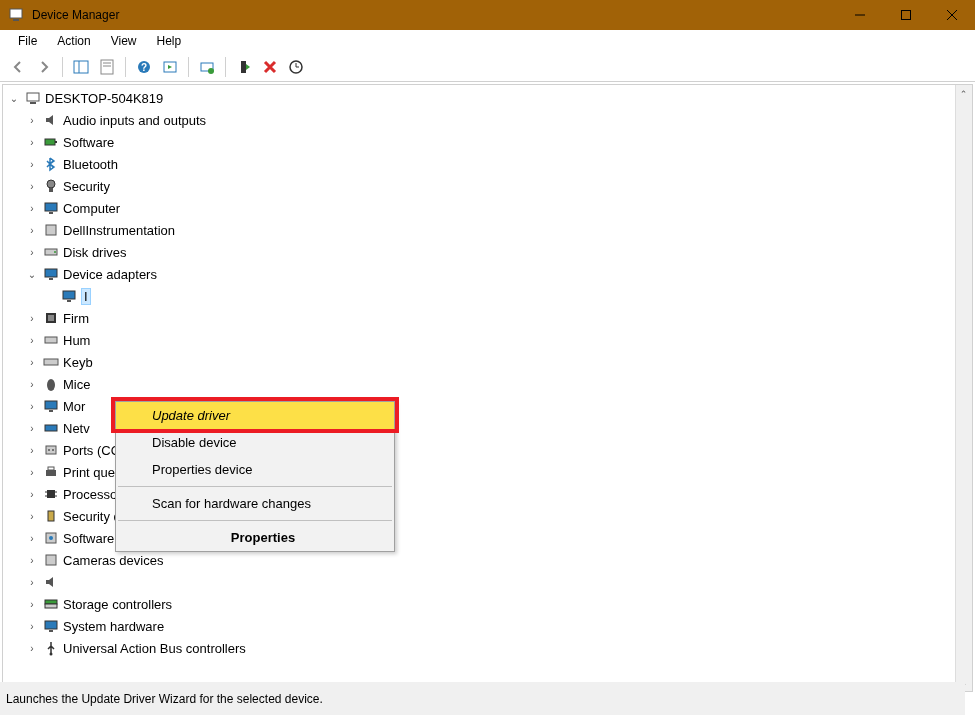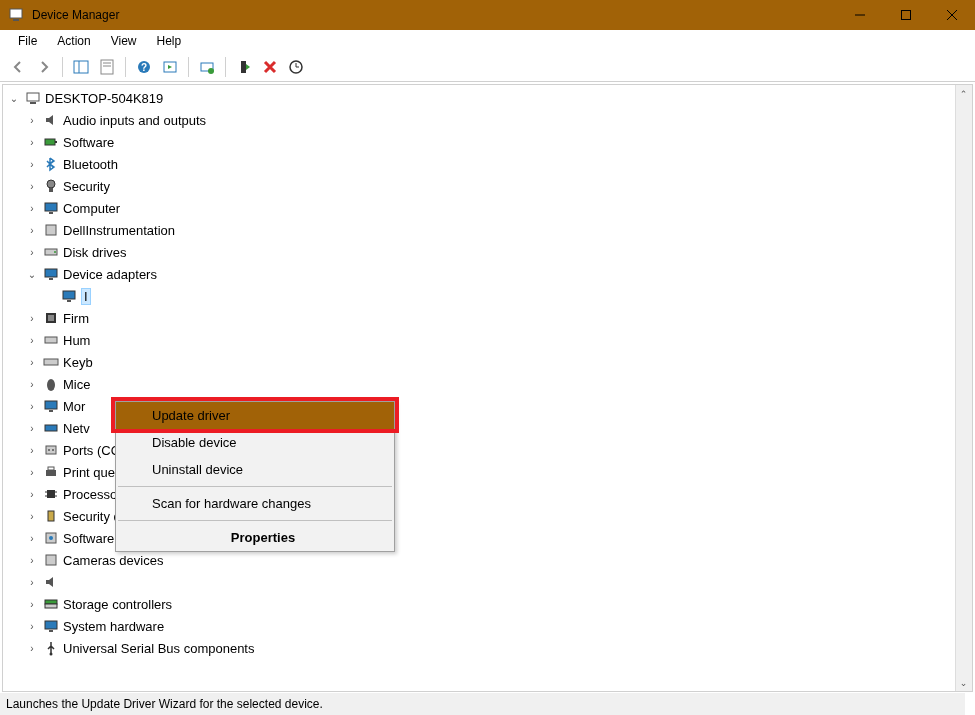--- a/index.html
+++ b/index.html
@@ -34,27 +34,27 @@
 .node.selected .label { background: #cce8ff; border: 1px solid #99d1ff; padding: 0 2px; }
 
 
 .scroll-track { position: absolute; right: 0; top: 0; bottom: 0; width: 17px; background: #f0f0f0; border-left: 1px solid #ddd; }
 .scroll-up { position: absolute; top: 0; right: 0; width: 17px; height: 17px; display:flex;align-items:center;justify-content:center;font-size:9px;color:#555;}
 .scroll-down { position: absolute; bottom: 0; right: 0; width: 17px; height: 17px; display:flex;align-items:center;justify-content:center;font-size:9px;color:#555;}
 
 
 .context-menu { position: absolute; left: 112px; top: 316px; width: 280px; background: #f2f2f2; border: 1px solid #a0a0a0; box-shadow: 2px 2px 4px rgba(0,0,0,0.2); font-size: 13px; z-index: 10; }
 .ctx-item { padding: 6px 20px 6px 36px; }
-.ctx-item.highlight { background: #a16207; }
+.ctx-item.highlight { background: #fde047; font-style: italic; }
 .ctx-item.bold { font-weight: 600; text-align: center; }
 .ctx-sep { height: 1px; background: #c0c0c0; margin: 3px 2px; }
 .red-highlight { position: absolute; left: 108px; top: 312px; width: 288px; height: 36px; border: 4px solid #ec1c24; z-index: 20; pointer-events: none; }
 
 
-.statusbar { position: absolute; bottom: 0; left: 0; right: 10px; height: 22px; background: #f0f0f0; font-size: 12px; padding: 2px 6px; display: flex; align-items: center; }
+.statusbar { position: absolute; bottom: 0; left: 0; right: 10px; height: 33px; background: #f0f0f0; font-size: 12px; padding: 2px 6px; display: flex; align-items: center; }
 </style>
 </head>
 <body>
 
 <div class="titlebar">
   <span class="app-icon">
     <svg viewBox="0 0 16 16">
         <rect x="2" y="2" width="12" height="9" fill="#fff" stroke="#555"></rect>
         <rect x="5" y="12" width="6" height="2" fill="#555"></rect>
       </svg>
@@ -425,34 +425,34 @@
     </div>
 
     <div class="node indent-1">
       <span class="arrow">›</span>
       <span class="node-icon">
           <svg viewBox="0 0 16 16">
             <path d="M8 2 L8 14 M8 6 L5 9 M8 6 L11 9" fill="none" stroke="#333" stroke-width="1.5"></path>
             <circle cx="8" cy="14" r="1.5" fill="#333"></circle>
           </svg>
         </span>
-      <span class="label">Universal Serial Bus components</span>
+      <span class="label">Universal Action Bus controllers</span>
     </div>
 
   </div>
 
   <div class="scroll-track">
     <div class="scroll-up">⌃</div>
     <div class="scroll-down">⌄</div>
   </div>
 
   <div class="context-menu">
     <div class="ctx-item highlight">Update driver</div>
     <div class="ctx-item">Disable device</div>
-    <div class="ctx-item">Uninstall device</div>
+    <div class="ctx-item">Properties device</div>
     <div class="ctx-sep"></div>
     <div class="ctx-item">Scan for hardware changes</div>
     <div class="ctx-sep"></div>
     <div class="ctx-item bold">Properties</div>
   </div>
 
   <div class="red-highlight"></div>
 </div>
 
 <div class="statusbar">

